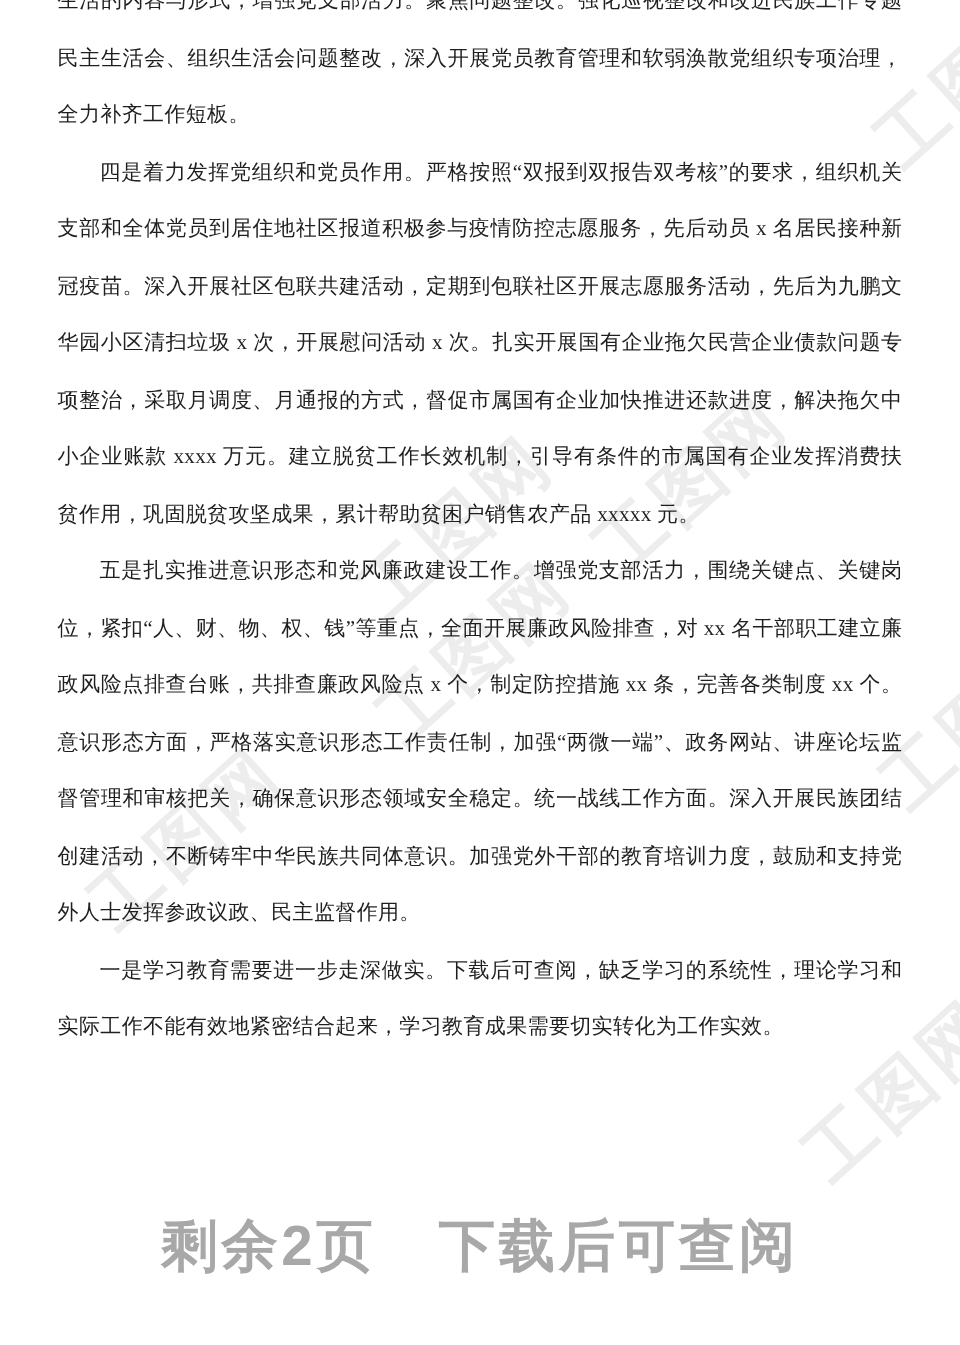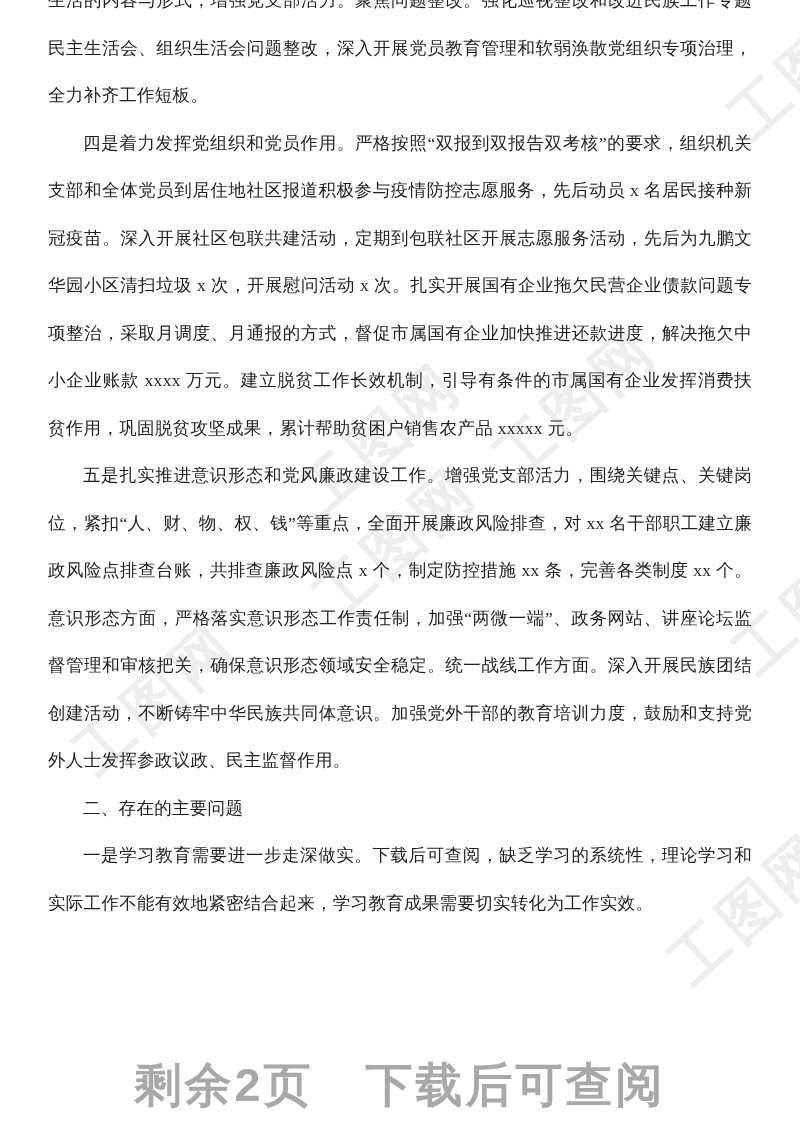--- a/index.html
+++ b/index.html
@@ -59,21 +59,20 @@
     top: 1012px;
     z-index: 2;
     text-align: center;
     font-family: "Liberation Sans", "DejaVu Sans", sans-serif;
     font-weight: bold;
     font-size: 47px;
     line-height: 52px;
     color: #a8a8a8;
     letter-spacing: 3px;
     white-space: nowrap;
-    margin-top: 47px;
   }
   .banner .gap {
     display: inline-block;
     width: 52px;
   }
 </style>
 </head>
 <body>
 
 <div class="page">
@@ -85,21 +84,20 @@
     <div class="watermark" style="left: 715px; top: 25px; color: rgb(237, 237, 237);">工图网</div>
     <div class="watermark" style="left: 720px; top: 560px; color: rgb(237, 237, 237);">工图网</div>
     <div class="watermark" style="left: 655px; top: 870px; color: rgb(237, 237, 237);">工图网</div>
     <div class="watermark" style="left: 60px; top: 660px; color: rgb(237, 237, 237);">工图网</div>
   </div>
 
   <div class="content">
     <p class="continuation">生活的内容与形式，增强党支部活力。聚焦问题整改。强化巡视整改和改进民族工作专题民主生活会、组织生活会问题整改，深入开展党员教育管理和软弱涣散党组织专项治理，全力补齐工作短板。</p>
     <p>四是着力发挥党组织和党员作用。严格按照“双报到双报告双考核”的要求，组织机关支部和全体党员到居住地社区报道积极参与疫情防控志愿服务，先后动员 x 名居民接种新冠疫苗。深入开展社区包联共建活动，定期到包联社区开展志愿服务活动，先后为九鹏文华园小区清扫垃圾 x 次，开展慰问活动 x 次。扎实开展国有企业拖欠民营企业债款问题专项整治，采取月调度、月通报的方式，督促市属国有企业加快推进还款进度，解决拖欠中小企业账款 xxxx 万元。建立脱贫工作长效机制，引导有条件的市属国有企业发挥消费扶贫作用，巩固脱贫攻坚成果，累计帮助贫困户销售农产品 xxxxx 元。</p>
     <p>五是扎实推进意识形态和党风廉政建设工作。增强党支部活力，围绕关键点、关键岗位，紧扣“人、财、物、权、钱”等重点，全面开展廉政风险排查，对 xx 名干部职工建立廉政风险点排查台账，共排查廉政风险点 x 个，制定防控措施 xx 条，完善各类制度 xx 个。意识形态方面，严格落实意识形态工作责任制，加强“两微一端”、政务网站、讲座论坛监督管理和审核把关，确保意识形态领域安全稳定。统一战线工作方面。深入开展民族团结创建活动，不断铸牢中华民族共同体意识。加强党外干部的教育培训力度，鼓励和支持党外人士发挥参政议政、民主监督作用。</p>
-    <p>二、存在的主要问题</p>
     <p>一是学习教育需要进一步走深做实。下载后可查阅，缺乏学习的系统性，理论学习和实际工作不能有效地紧密结合起来，学习教育成果需要切实转化为工作实效。</p>
   </div>
 
   <div class="banner" style="color: rgb(168, 168, 168);">
     <span>剩余2页</span><span class="gap"></span><span>下载后可查阅</span>
   </div>
 
 </div>
 
 </body></html>

